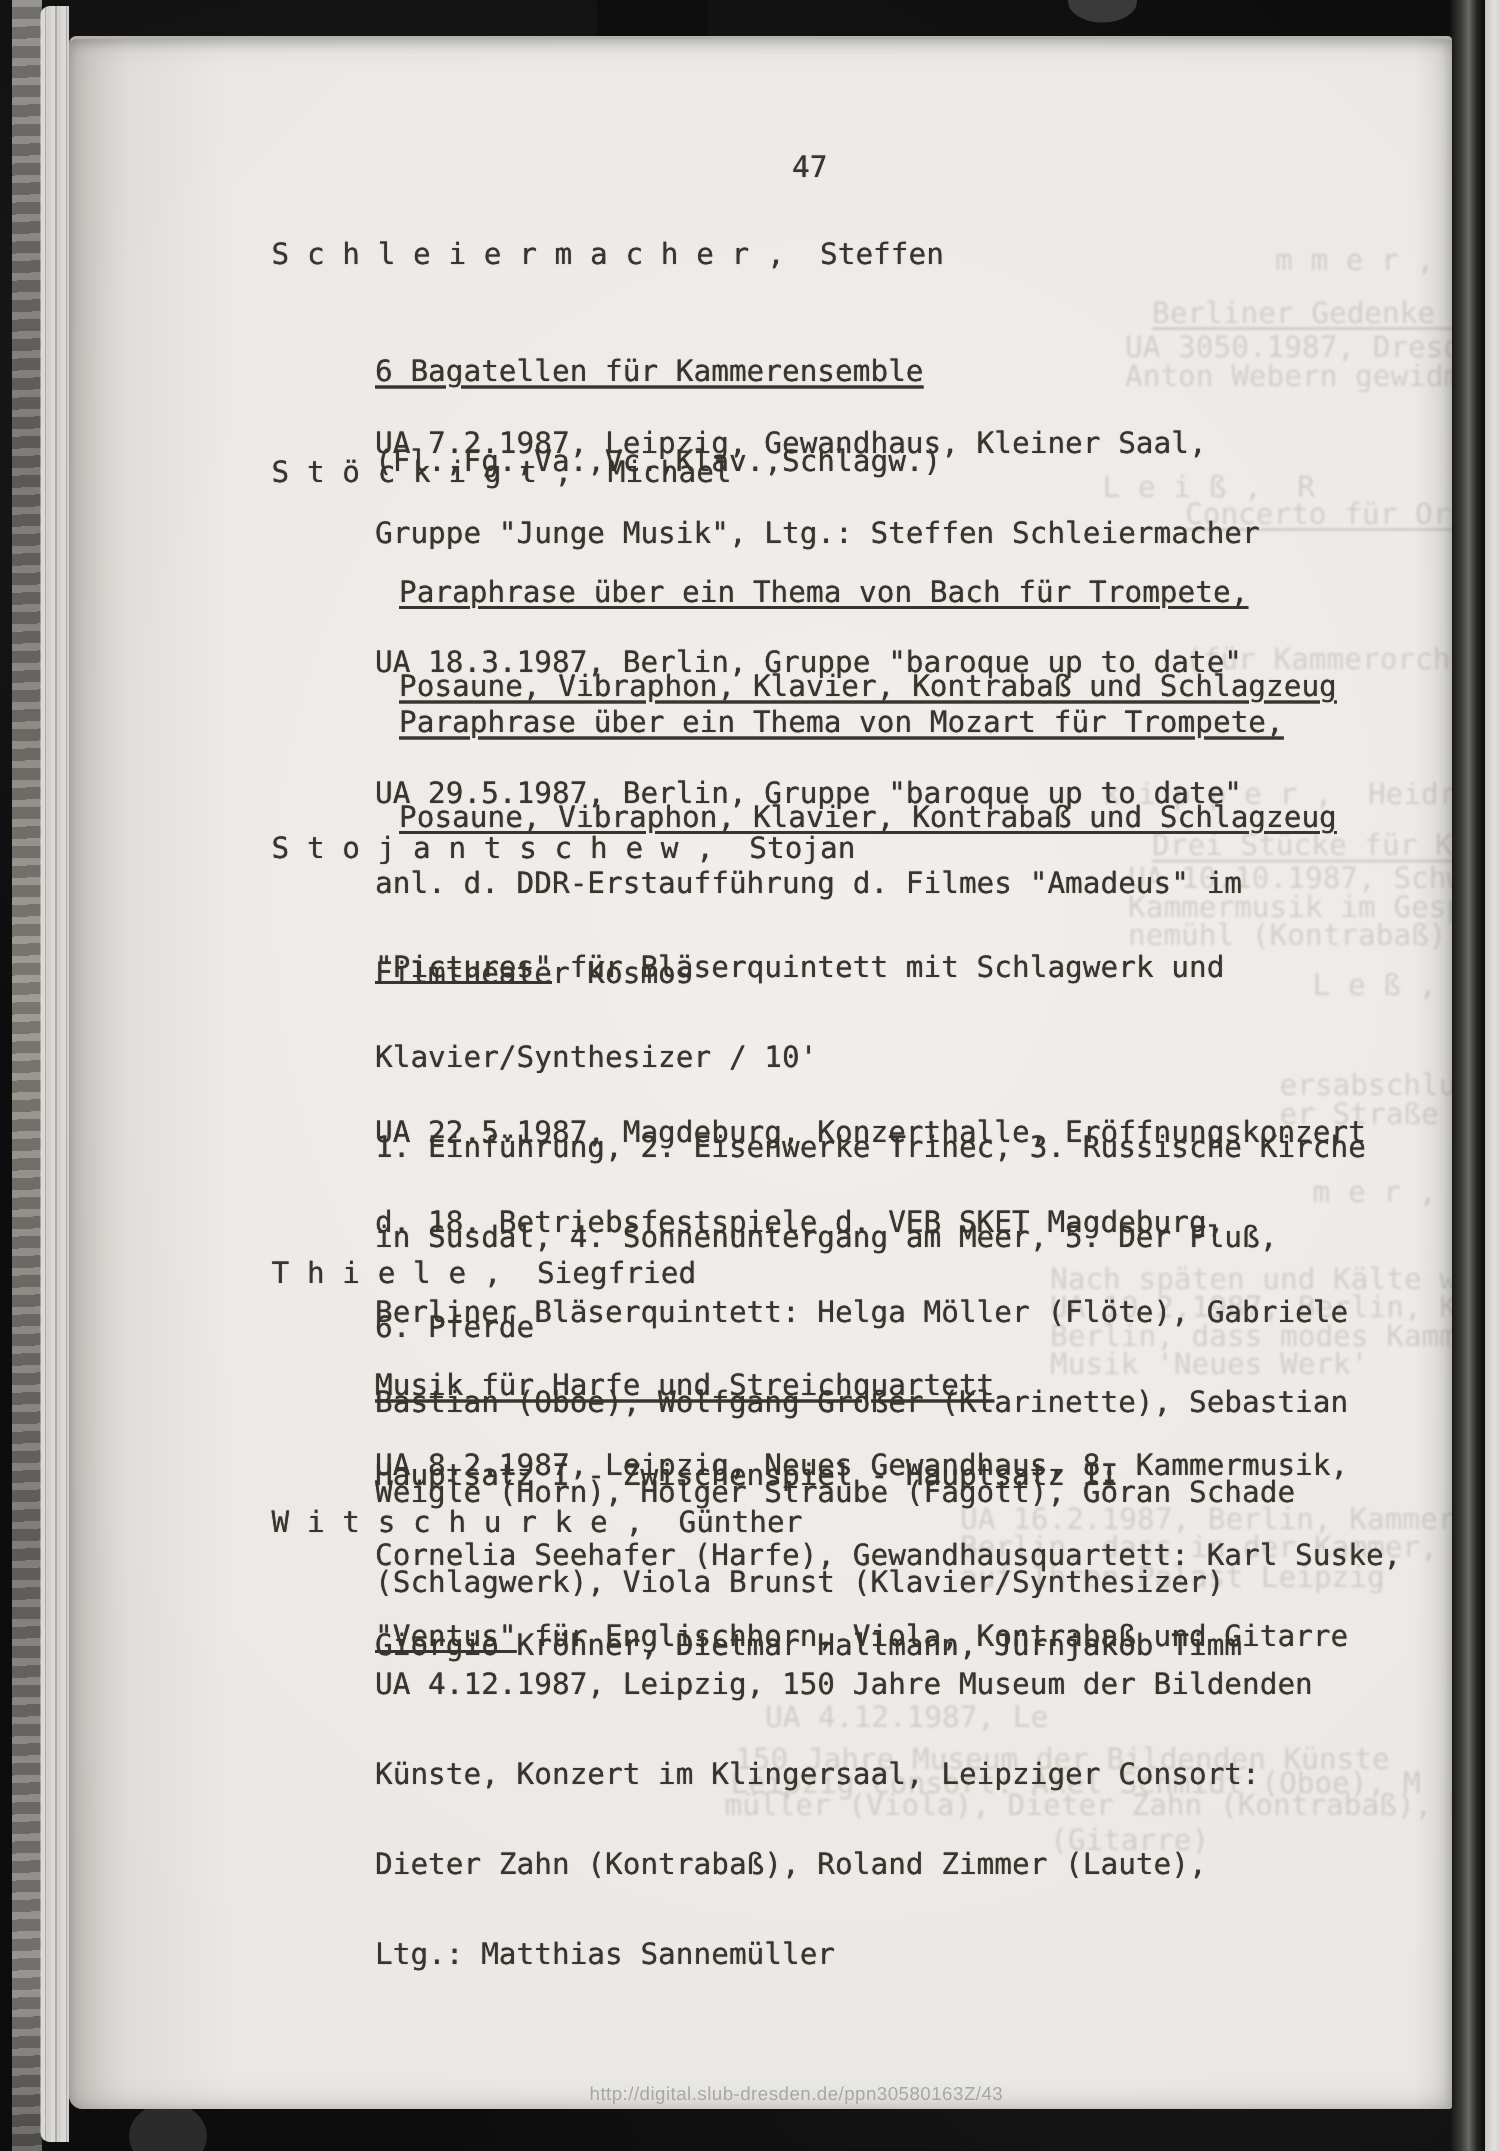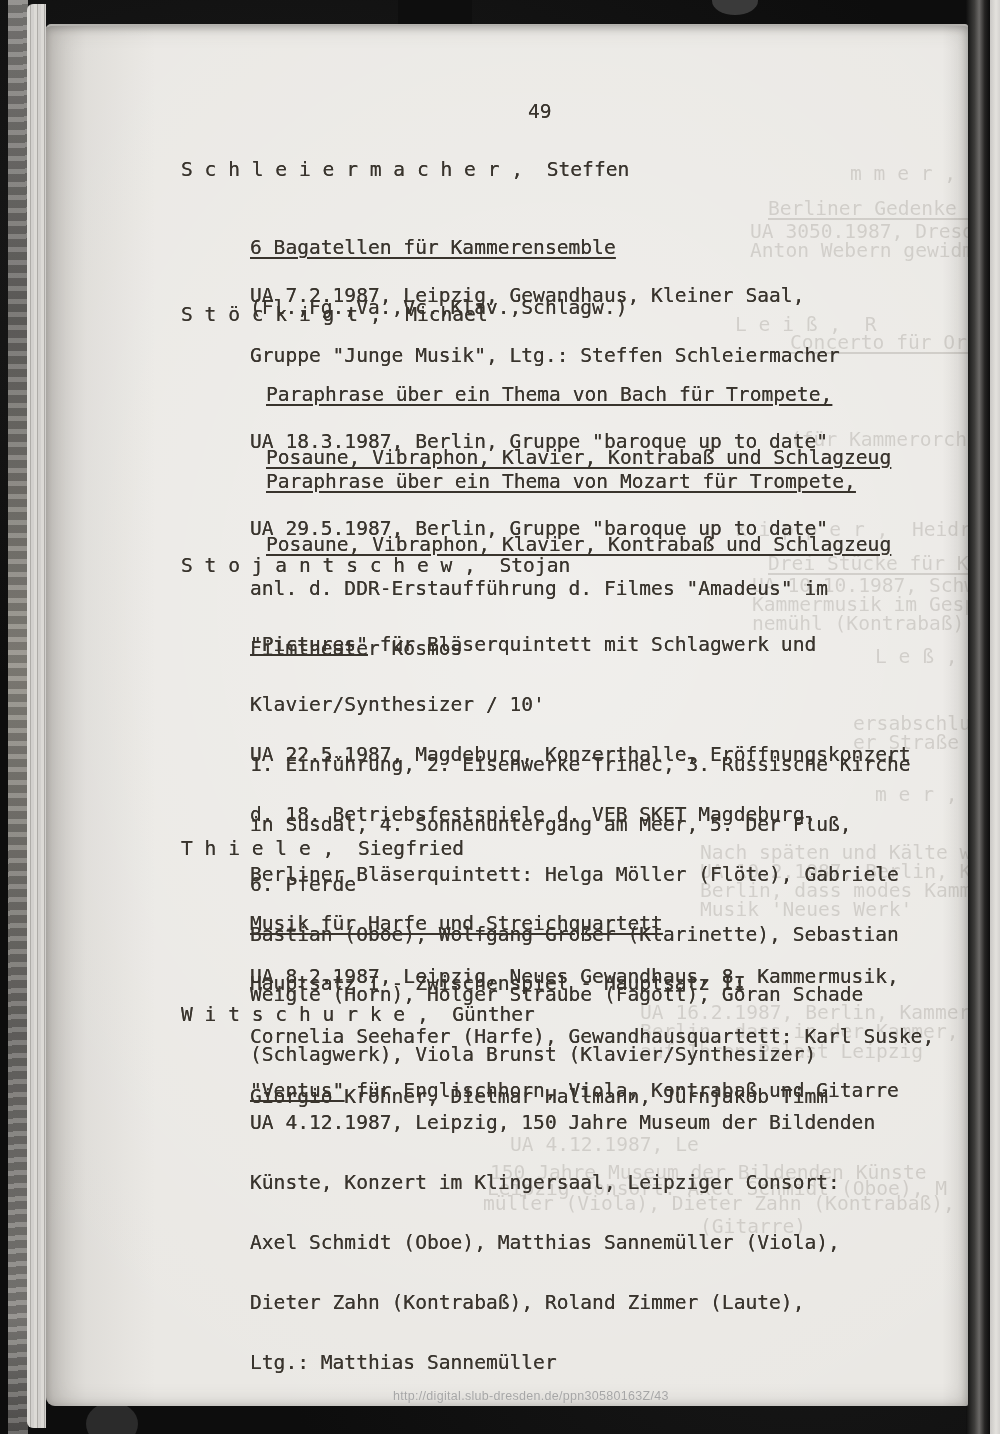--- a/index.html
+++ b/index.html
@@ -112,21 +112,21 @@
       <div class="ghost" style="left: 594px; top: 977px;">UA 16.2.1987, Berlin, Kammerspiele/FT, Guido</div>
       <div class="ghost" style="left: 594px; top: 996px;">Berlin, dass in der Kammer, Jürgen</div>
       <div class="ghost" style="left: 594px; top: 1016px;">auf Ihren Palast Leipzig</div>
       <div class="ghost" style="left: 464px; top: 1109px;">UA 4.12.1987, Le</div>
       <div class="ghost" style="left: 444px; top: 1137px;">150 Jahre Museum der Bildenden Künste</div>
       <div class="ghost" style="left: 441px; top: 1153px;">Leipzig Consort: Axel Schmidt (Oboe), M</div>
       <div class="ghost" style="left: 437px; top: 1168px;">müller (Viola), Dieter Zahn (Kontrabaß), R</div>
       <div class="ghost" style="left: 654px; top: 1191px;">(Gitarre)</div>
     </div>
 
-  <div class="abs mono" style="left:482px;top:76px">49</div>
+  <div class="abs mono" style="left:482px;top:76px">47</div>
 
   <div class="abs mono" style="left:135px;top:134px">S c h l e i e r m a c h e r ,  Steffen</div>
   <div class="abs mono" style="left:204px;top:172px">
     <div><span class="u">6 Bagatellen für Kammerensemble</span><span></span></div>
     <div><span class="u"></span><span>(Fl.,Fg.,Va.,Vc.,Klav.,Schlagw.)</span></div>
   </div>
   <div class="abs mono" style="left:204px;top:220px">
     <div>UA 7.2.1987, Leipzig, Gewandhaus, Kleiner Saal,</div>
     <div>Gruppe "Junge Musik", Ltg.: Steffen Schleiermacher</div>
   </div>
@@ -177,20 +177,19 @@
     <div>Giorgio Kröhner, Dietmar Hallmann, Jürnjakob Timm</div>
   </div>
 
   <div class="abs mono" style="left:135px;top:979px">W i t s c h u r k e ,  Günther</div>
   <div class="abs mono" style="left:204px;top:1015px">
     <div><span class="u">"Ventus"</span><span> für Englischhorn, Viola, Kontrabaß und Gitarre</span></div>
   </div>
   <div class="abs mono" style="left:204px;top:1047px">
     <div>UA 4.12.1987, Leipzig, 150 Jahre Museum der Bildenden</div>
     <div>Künste, Konzert im Klingersaal, Leipziger Consort:</div>
-    <div>Axel Schmidt (Oboe), Matthias Sannemüller (Viola),</div>
     <div>Dieter Zahn (Kontrabaß), Roland Zimmer (Laute),</div>
     <div>Ltg.: Matthias Sannemüller</div>
   </div>
 
 </div>
 
 <div class="abs watermark">http://digital.slub-dresden.de/ppn30580163Z/43</div>
 
 </body></html>

